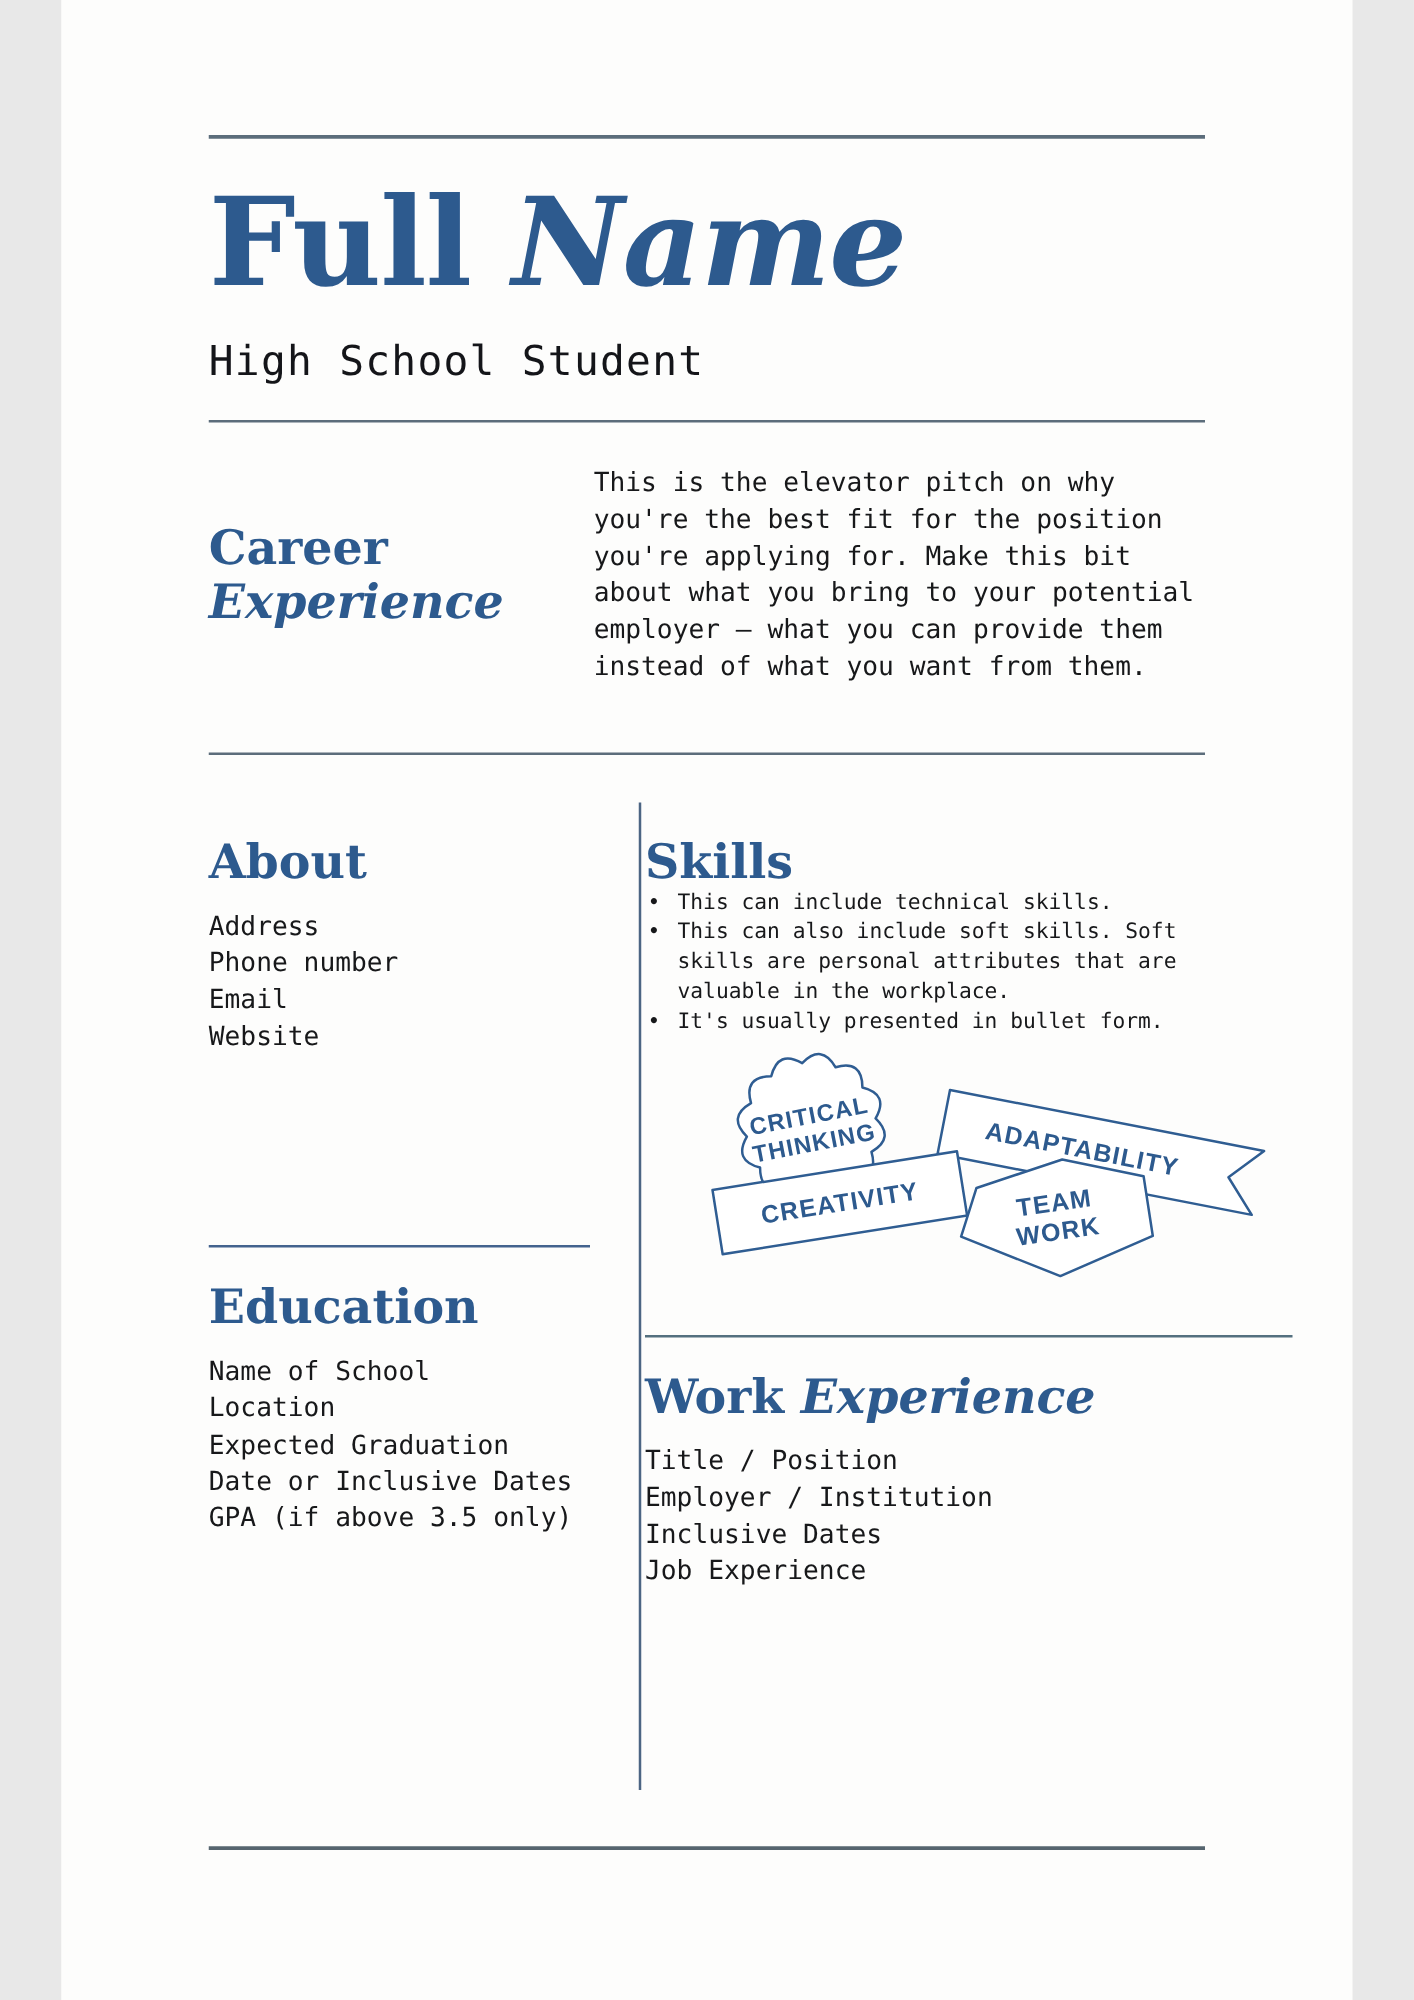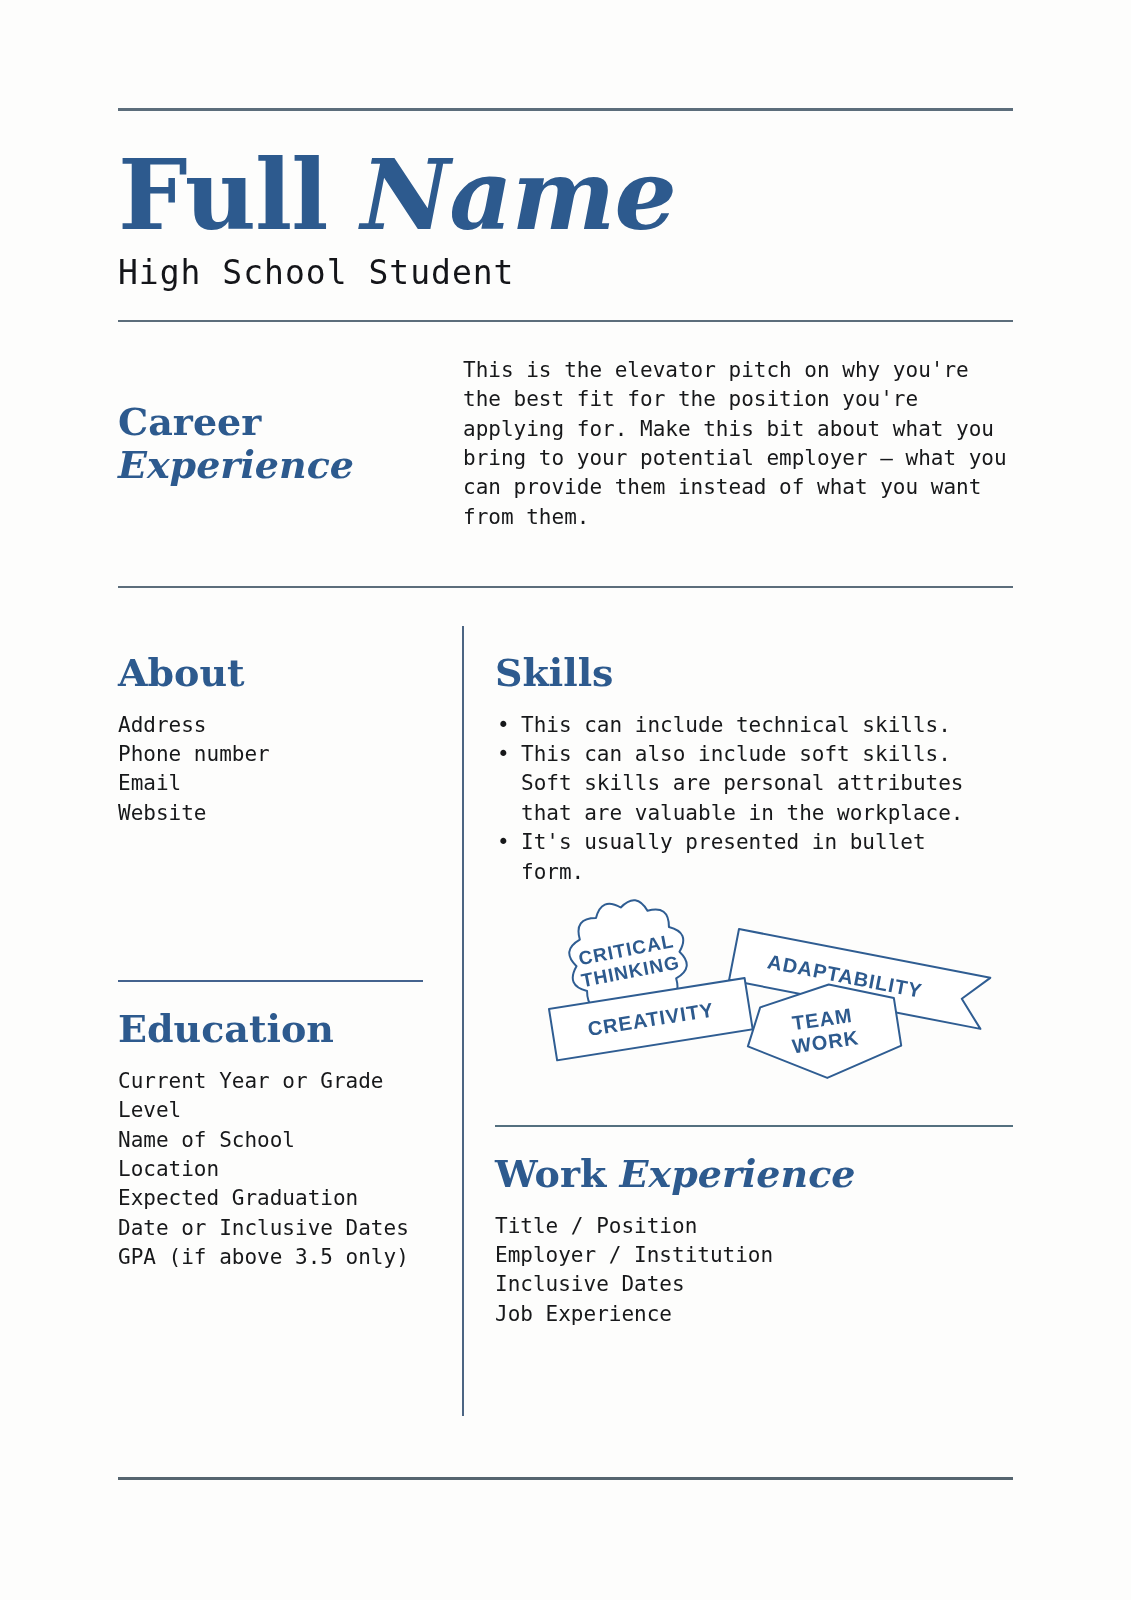--- a/index.html
+++ b/index.html
@@ -1,19 +1,19 @@
 <!DOCTYPE html>
 <html><head>
 <meta charset="utf-8">
 <style>
   * { margin:0; padding:0; box-sizing:border-box; }
   html,body { background:#e8e8e8; }
   .page {
     position:relative;
-    width:1131px; height:1600px;
+    width:1033px; height:1600px;
     margin:0 auto;
     background:#fdfdfc;
     overflow:hidden;
     font-family:"DejaVu Sans Mono", monospace;
     color:#17181a;
   }
   .content { padding:0 118px; }
 
   .rule { height:2px; background:#5c6d7b; }
   .rule-top { margin-top:108px; height:3px; }
@@ -24,21 +24,21 @@
   h1 {
     margin-top:30px;
     font-family:"DejaVu Serif", serif;
     font-weight:bold;
     font-size:98px;
     line-height:1.1;
     color:#2d5a8e;
     letter-spacing:-1px;
   }
   h1 em, h2 em { font-style:italic; }
-  .subtitle { margin-top:4px; font-size:33px; letter-spacing:1px; color:#141519; }
+  .subtitle { margin-top:20px; font-size:33px; letter-spacing:1px; color:#141519; }
 
   h2 {
     font-family:"DejaVu Serif", serif;
     font-weight:bold;
     font-size:38px;
     line-height:1.12;
     color:#2d5a8e;
   }
 
   .career { display:flex; padding-top:34px;align-items:center; }
@@ -53,21 +53,21 @@
 
   .col-left h2, .col-right h2 { margin-top:64px; }
 
   .plain-list { margin-top:16px; font-size:21px; line-height:1.4; width:295px; }
   .col-right .plain-list { width:auto; }
 
   .rule-inner { margin-top:152px; width:305px; height:2px; background:#44638e; }
   .rule-inner.we { margin-top:40px; width:100%; background:#54707f; }
   .col-left h2.second, .col-right h2.second { margin-top:26px; }
 
-  ul.bullets { margin-top:16px; padding-right:24px; list-style:none; font-size:21px; line-height:1.4; }
+  ul.bullets { padding-right:24px; list-style:none; font-size:17px; line-height:1.4; }
   ul.bullets li { position:relative; padding-left:26px; }
   ul.bullets li::before { content:"\2022"; position:absolute; left:2px; }
 
   svg.badges { display:block; margin:2px 0 0 34px; }
   .badge-shape { fill:#ffffff; stroke:#2f5d92; stroke-width:2; stroke-linejoin:round; }
   .badge-text {
     fill:#2d5a8e;
     font-family:"Liberation Sans", sans-serif;
     font-weight:bold;
     font-size:20px;
@@ -112,21 +112,20 @@
           <div>Address</div>
           <div>Phone number</div>
           <div>Email</div>
           <div>Website</div>
         </div>
 
         <div class="rule-inner"></div>
 
         <h2 class="second">Education</h2>
         <div class="plain-list">
-          <div>Current Year or Grade Level</div>
           <div>Name of School</div>
           <div>Location</div>
           <div>Expected Graduation Date or Inclusive Dates</div>
           <div>GPA (if above 3.5 only)</div>
         </div>
       </div>
 
       <div class="col-right">
         <h2>Skills</h2>
         <ul class="bullets">

